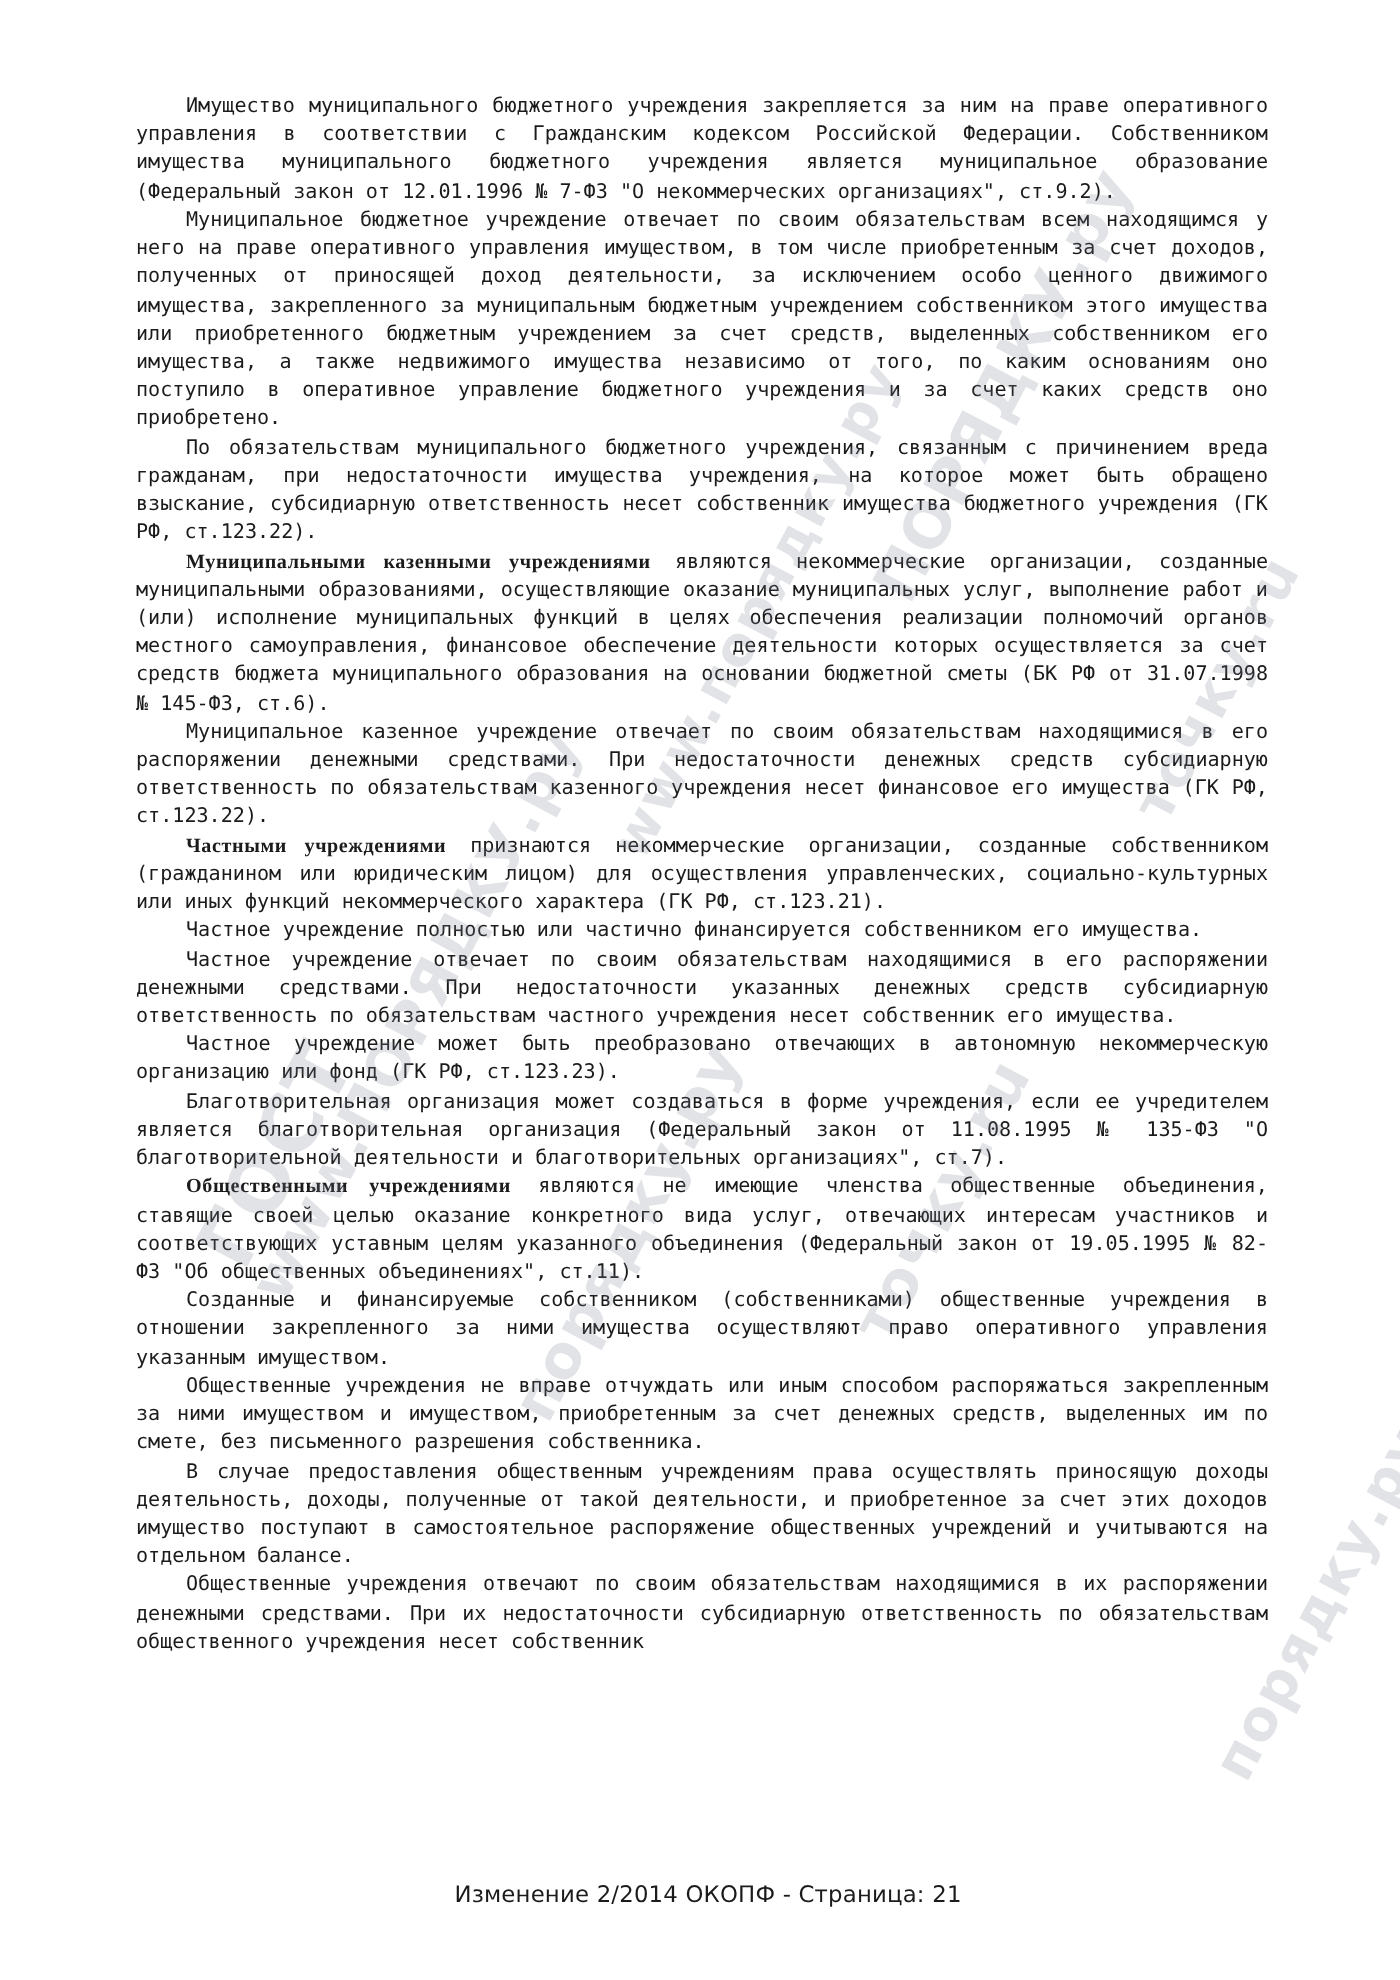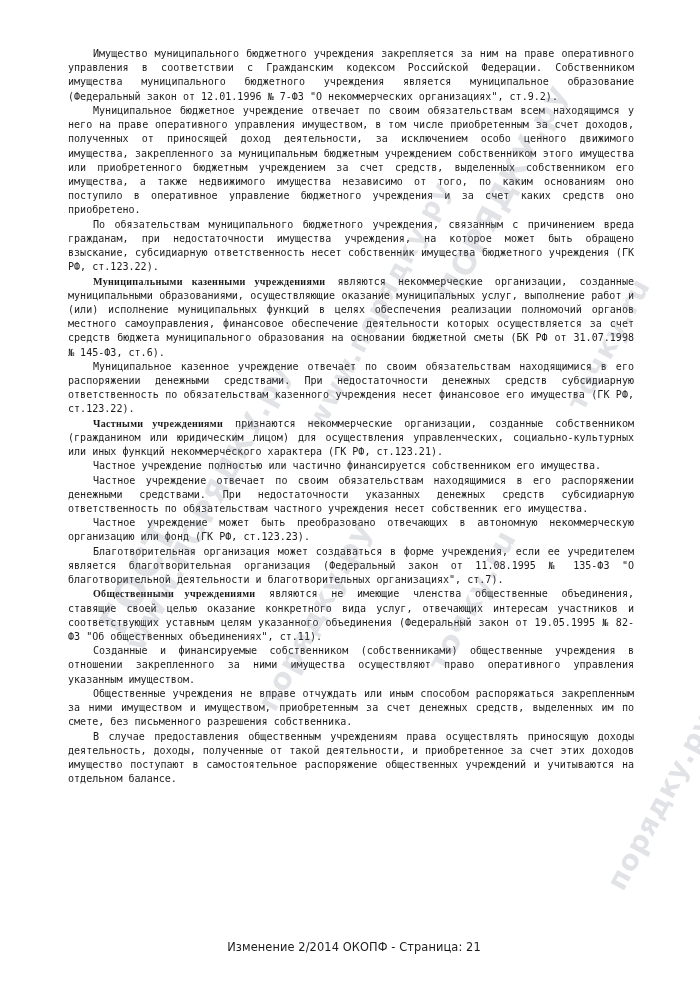--- a/index.html
+++ b/index.html
@@ -130,19 +130,22 @@
     </p>
     <p class="para">
       <span>Созданные и финансируемые собственником (собственниками) общественные учреждения в отношении закрепленного за ними имущества осуществляют право оперативного управления указанным имуществом.</span>
     </p>
     <p class="para">
       <span>Общественные учреждения не вправе отчуждать или иным способом распоряжаться закрепленным за ними имуществом и имуществом, приобретенным за счет денежных средств, выделенных им по смете, без письменного разрешения собственника.</span>
     </p>
     <p class="para">
       <span>В случае предоставления общественным учреждениям права осуществлять приносящую доходы деятельность, доходы, полученные от такой деятельности, и приобретенное за счет этих доходов имущество поступают в самостоятельное распоряжение общественных учреждений и учитываются на отдельном балансе.</span>
     </p>
+    <p class="para">
+      <span>Общественные учреждения отвечают по своим обязательствам находящимися в их распоряжении денежными средствами. При их недостаточности субсидиарную ответственность по обязательствам общественного учреждения несет собственник</span>
+    </p>
   </div>
 
   <div id="footer">
     <span class="ftxt">Изменение 2/2014 ОКОПФ - Страница: 21</span>
   </div>
 
 </div>
 
 </body></html>

